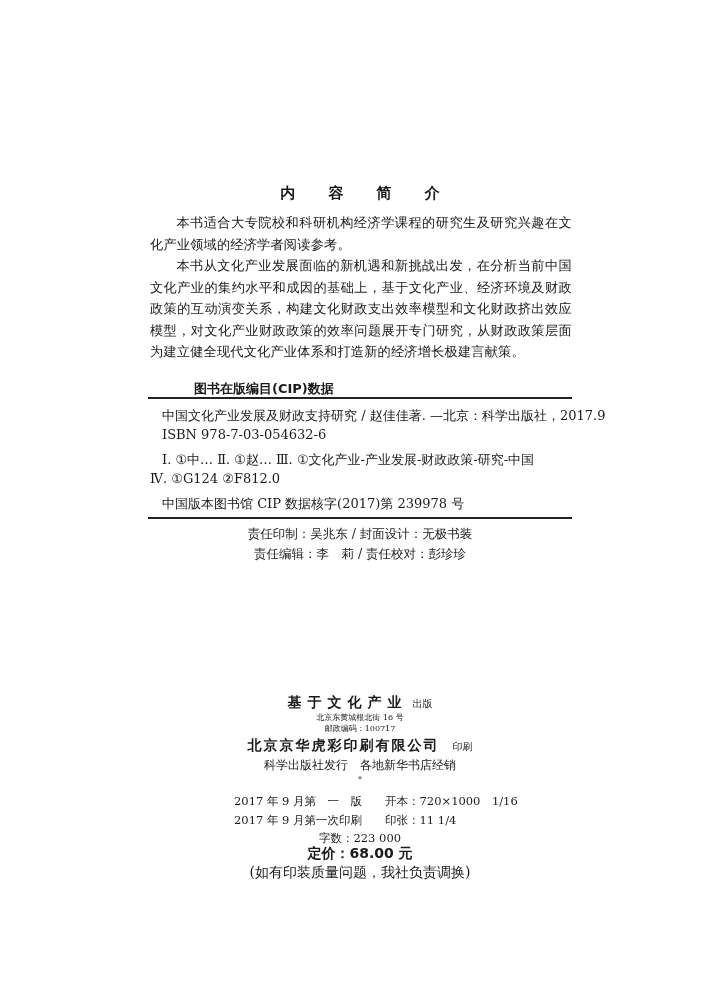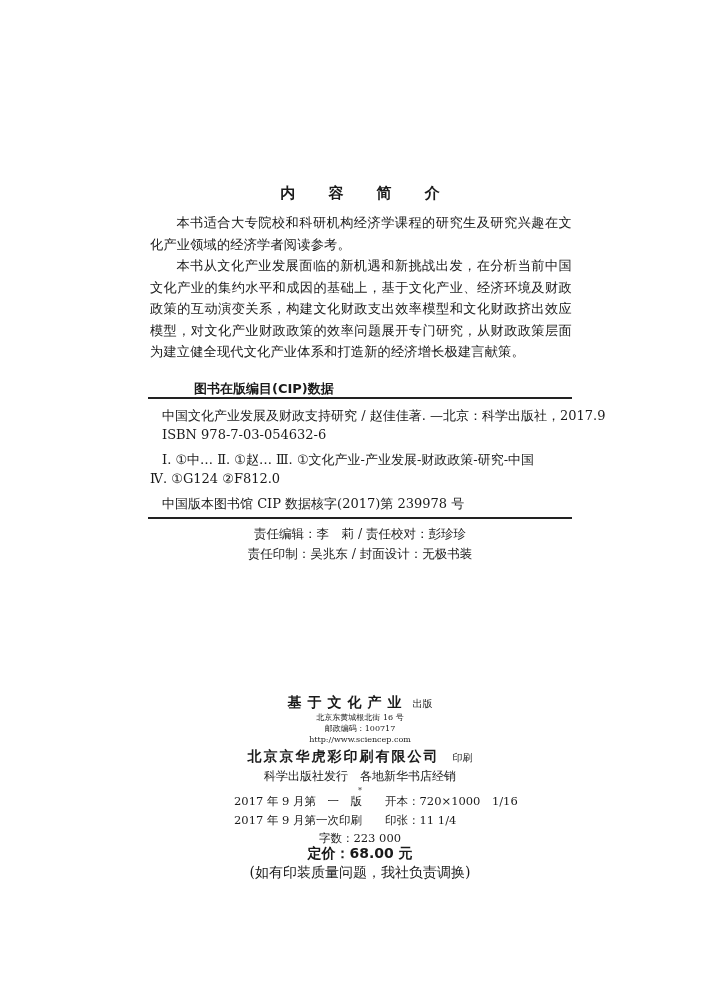--- a/index.html
+++ b/index.html
@@ -50,32 +50,31 @@
 <div class="abs cip-body" style="top:406px;">
   <div class="cip-line">中国文化产业发展及财政支持研究 / 赵佳佳著. —北京：科学出版社，2017.9</div>
   <div class="cip-line">ISBN 978-7-03-054632-6</div>
   <div class="cip-line" style="margin-top:6px;">Ⅰ. ①中…  Ⅱ. ①赵…  Ⅲ. ①文化产业-产业发展-财政政策-研究-中国</div>
   <div class="cip-line" style="margin-left:-12px;">Ⅳ. ①G124 ②F812.0</div>
   <div class="cip-line" style="margin-top:6px;">中国版本图书馆 CIP 数据核字(2017)第 239978 号</div>
 </div>
 <div class="abs rule" style="top:517px;"></div>
 
 <div class="abs center credits" style="top:524px;">
+  <div>责任印制：吴兆东 / 封面设计：无极书装</div>
   <div>责任编辑：李　莉 / 责任校对：彭珍珍</div>
-  <div>责任印制：吴兆东 / 封面设计：无极书装</div>
 </div>
 
 <div class="abs center" style="top:692px;">
   <div>
     <span class="pub-name">基于文化产业</span>
     <span class="pub-suffix">出版</span>
   </div>
   <div class="small">北京东黄城根北街 16 号</div>
   <div class="small">邮政编码：100717</div>
-  <div class="small">http://www.sciencep.com</div>
   <div style="margin-top:1px;">
     <span class="print-name">北京京华虎彩印刷有限公司</span>
     <span class="pub-suffix" style="margin-left:8px;">印刷</span>
   </div>
   <div class="pub-suffix" style="font-size:12px; margin-top:2px;">科学出版社发行　各地新华书店经销</div>
   <div class="small">*</div>
 </div>
 
 <div class="abs info" style="left:234px; top:792px;">
   <div style="white-space:pre;">2017 年 9 月第　一　版　　开本：720×1000　1/16</div>

